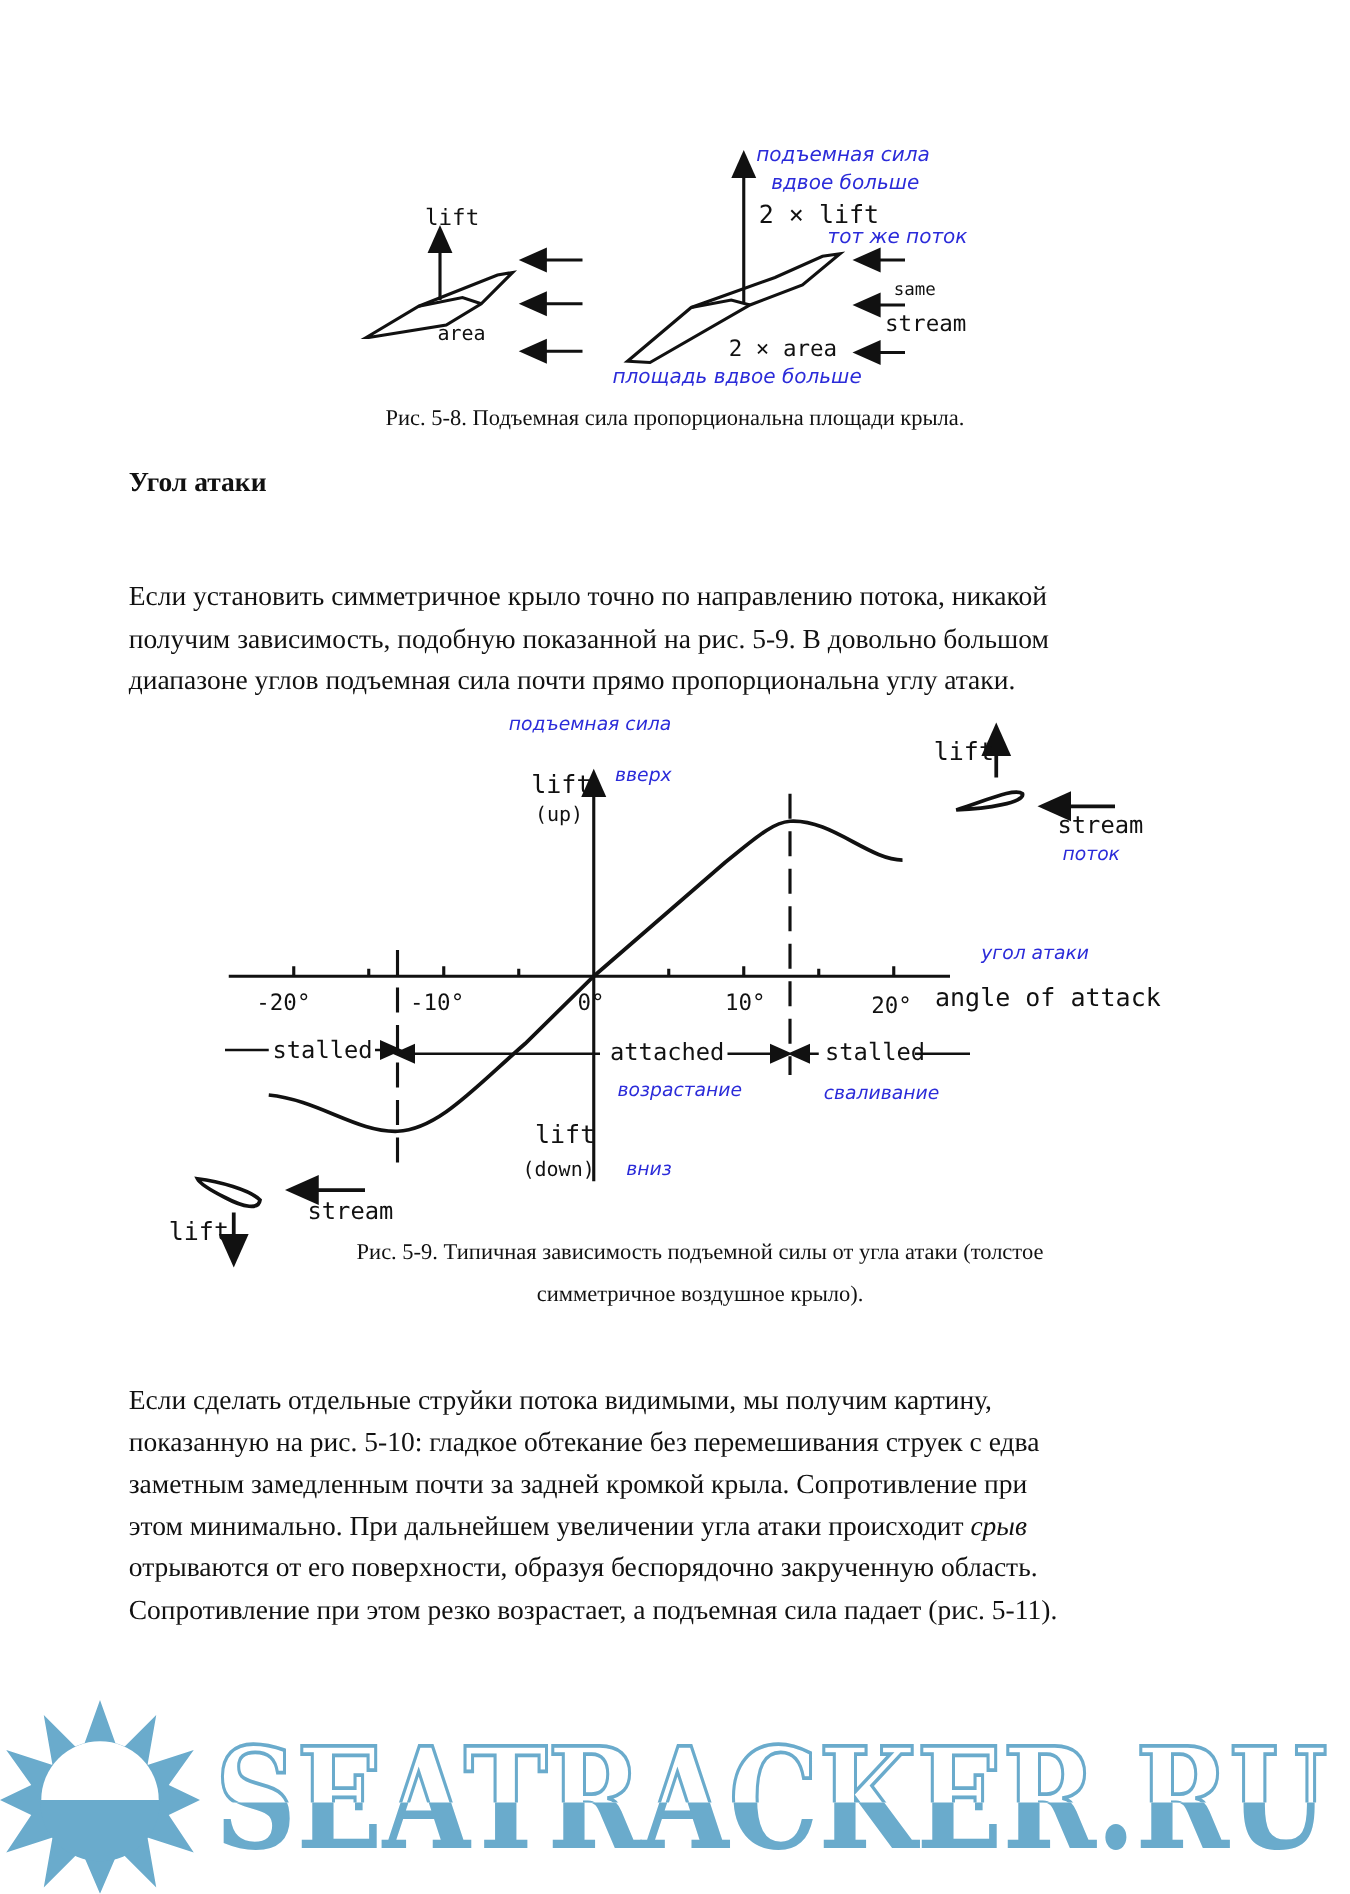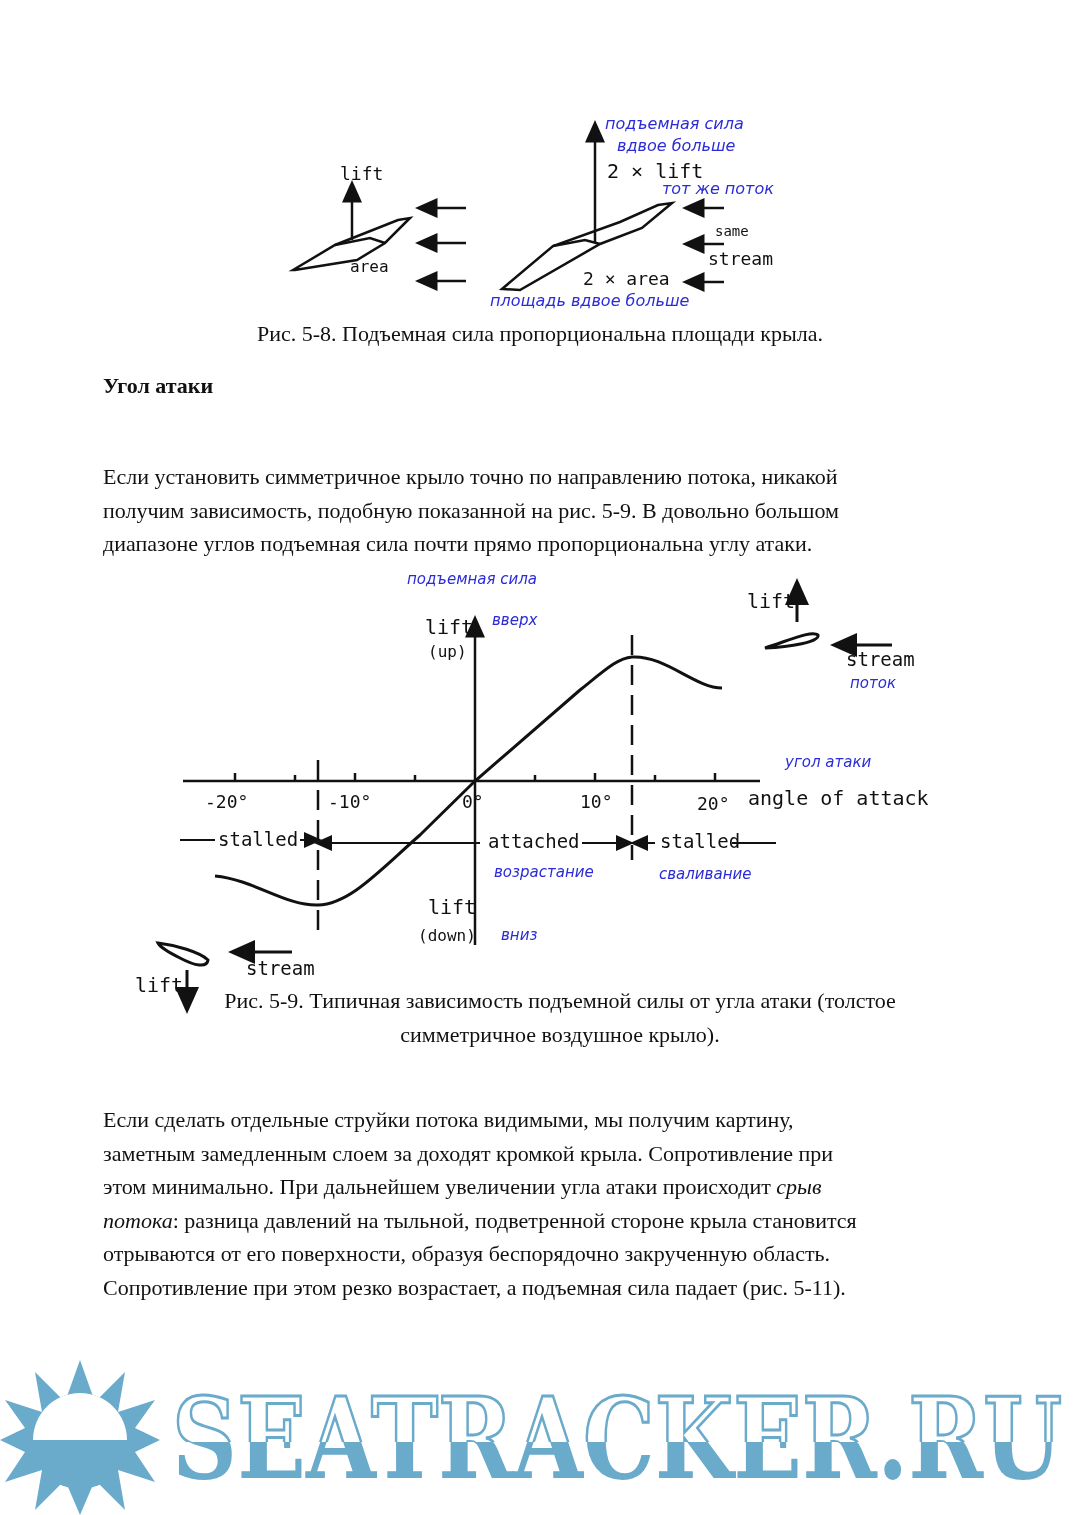--- a/index.html
+++ b/index.html
@@ -1,20 +1,20 @@
 <!DOCTYPE html>
 <html><head>
 <meta charset="utf-8">
 <style>
   html, body { margin: 0; padding: 0; background: #ffffff; }
   body { width: 1080px; height: 1515px; position: relative; overflow: hidden;
          font-family: "Liberation Serif", serif; color: #111; }
   .abs { position: absolute; }
   .caption { position: absolute; left: 0; width: 1080px; text-align: center;
-             font-size: 22px; line-height: 34px; }
+             font-size: 18px; line-height: 34px; }
   .heading { position: absolute; left: 103px; top: 373px; font-size: 22px; font-weight: bold; }
   .para { position: absolute; left: 103px; width: 880px; font-size: 22px; line-height: 33.5px; }
   .para .line { display: block; white-space: nowrap; }
   .para em { font-style: italic; text-align: center; }
   .hand { font-family: "DejaVu Sans Mono", monospace; fill: #111; }
   .blue { font-family: "DejaVu Sans", sans-serif; font-style: italic; fill: #2b2bd9; }
   .logo-text { font-family: "DejaVu Serif", serif; font-weight: bold; }
 </style>
 </head>
 <body>
@@ -148,23 +148,23 @@
   <text class="blue" x="501" y="940" font-size="15">вниз</text>
 </svg>
 
 <div class="caption" style="top:984px;padding-left:20px;">
   <div>Рис. 5-9. Типичная зависимость подъемной силы от угла атаки (толстое</div>
   <div>симметричное воздушное крыло).</div>
 </div>
 
 <div class="para" style="top:1103px;">
   <span class="line">Если сделать отдельные струйки потока видимыми, мы получим картину,</span>
-  <span class="line">заметным замедленным слоем за доходят кромкой крыла. Сопротивление при</span>
+  <span class="line">показанную на рис. 5-10: гладкое обтекание без перемешивания струек с едва</span>
+  <span class="line">заметным замедленным почти за задней кромкой крыла. Сопротивление при</span>
   <span class="line"><span>этом минимально. При дальнейшем увеличении угла атаки происходит </span><em>срыв</em></span>
-  <span class="line"><em>потока</em><span>: разница давлений на тыльной, подветренной стороне крыла становится</span></span>
   <span class="line">отрываются от его поверхности, образуя беспорядочно закрученную область.</span>
   <span class="line">Сопротивление при этом резко возрастает, а подъемная сила падает (рис. 5-11).</span>
 </div>
 
 <svg class="abs" style="left:0;top:1355px;" width="1080" height="160" viewBox="0 1355 1080 160">
   <defs>
     <clipPath id="halfbottom">
         <rect x="0" y="1442" width="1080" height="80"></rect>
       </clipPath>
     <clipPath id="halftop">

